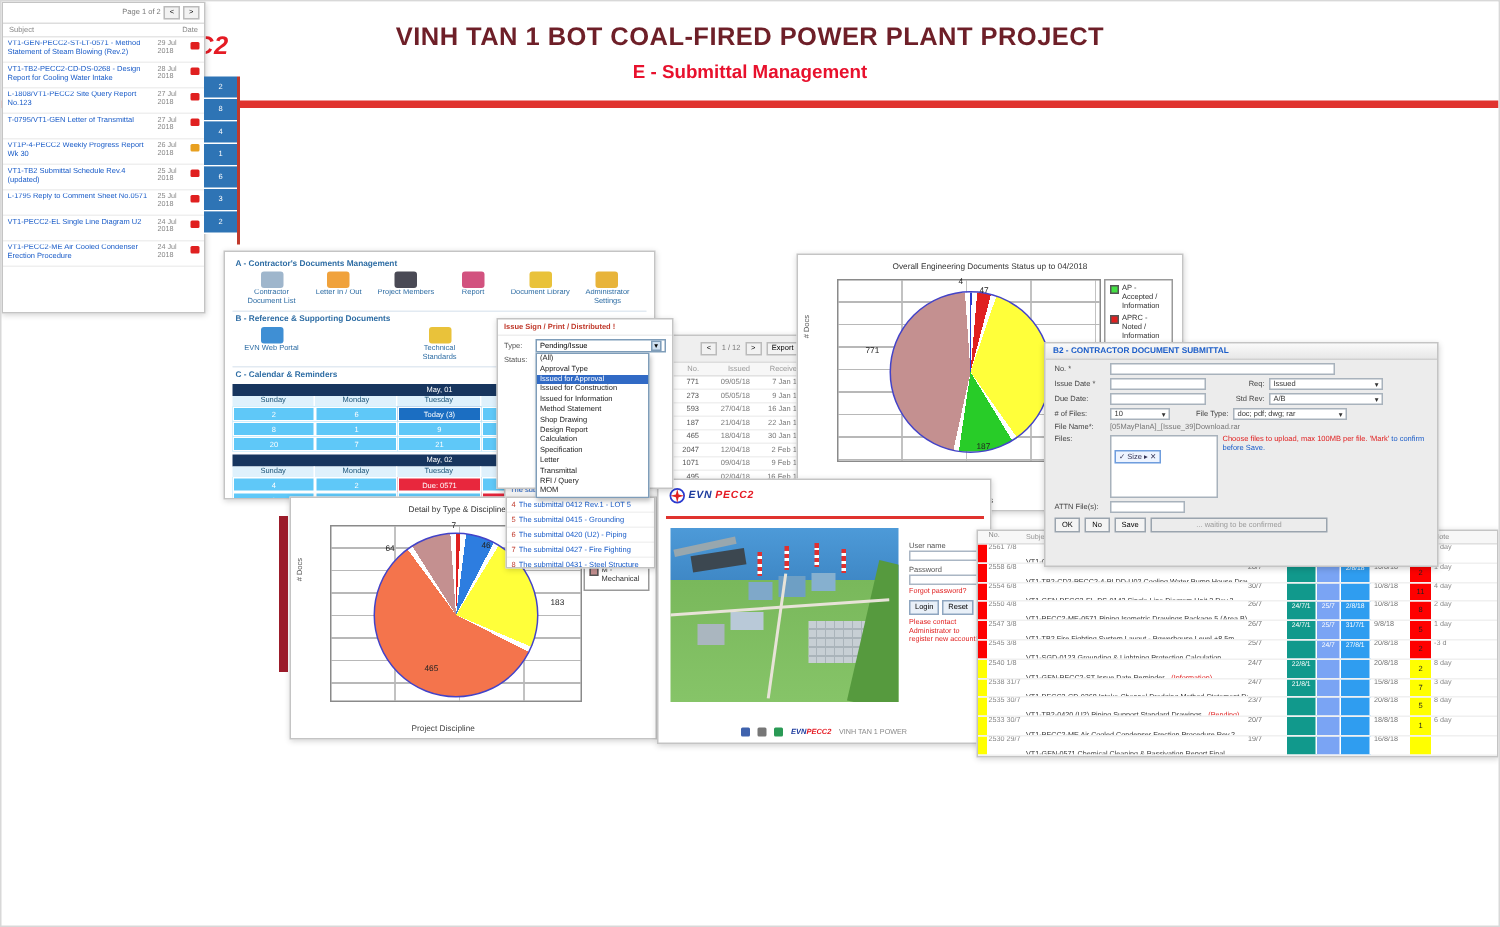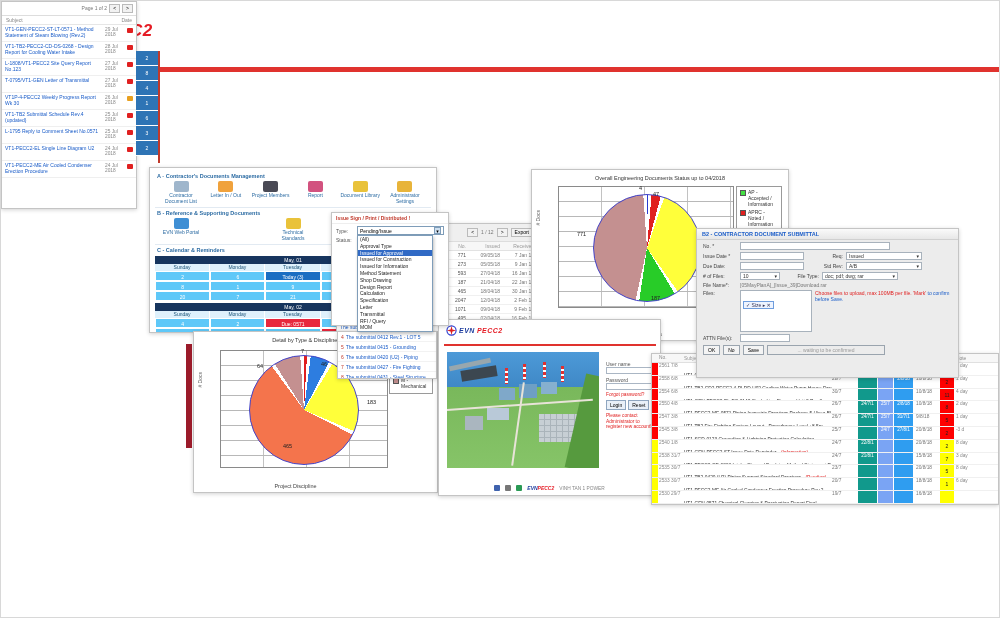--- a/index.html
+++ b/index.html
@@ -164,20 +164,22 @@
 
   <div class="hdr">
     <div class="logo">
       <svg viewBox="0 0 24 24" width="24" height="24">
           <circle cx="12" cy="12" r="10" fill="none" stroke="#2a3bd0" stroke-width="2.5"></circle>
           <path d="M12 2 L14 10 L22 12 L14 14 L12 22 L10 14 L2 12 L10 10 Z" fill="#e02020"></path>
         </svg>
       <span class="logo-evn">EVN</span>
         <span class="logo-pecc2">PECC2</span>
     </div>
+    <div class="hdr-title">VINH TAN 1 BOT COAL-FIRED POWER PLANT PROJECT</div>
+    <div class="hdr-sub">E - Submittal Management</div>
     <div class="hdr-rule"></div>
   </div>
 
   <div class="win w1">
     <div class="sec-head">A - Contractor's Documents Management</div>
     <div class="icon-row">
 
         <div class="icon-item">
           <div class="icon-tile" style="background: rgb(159, 182, 204);"></div>
           <div class="icon-label">Contractor Document List</div>

